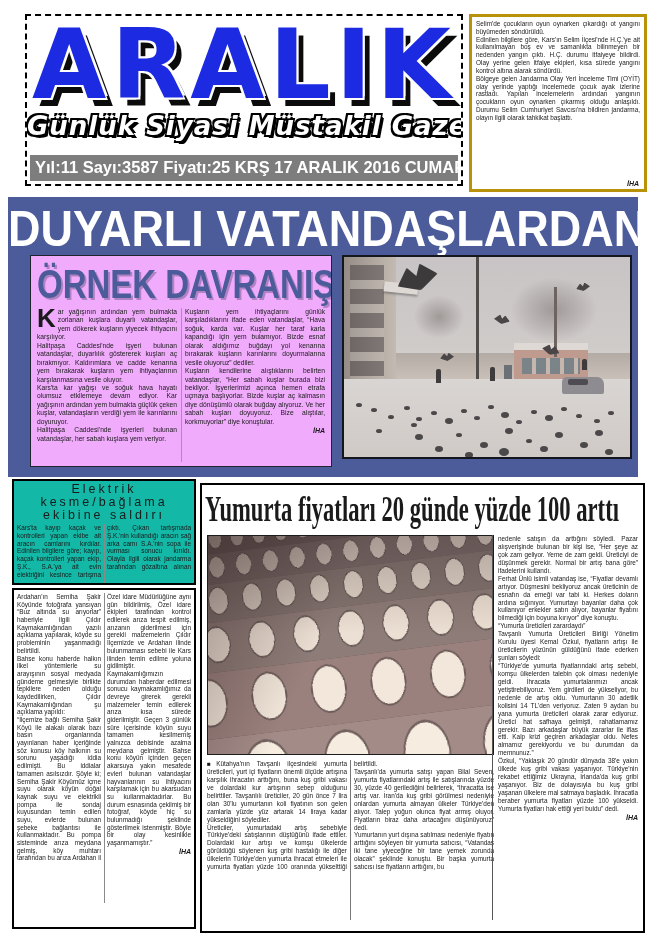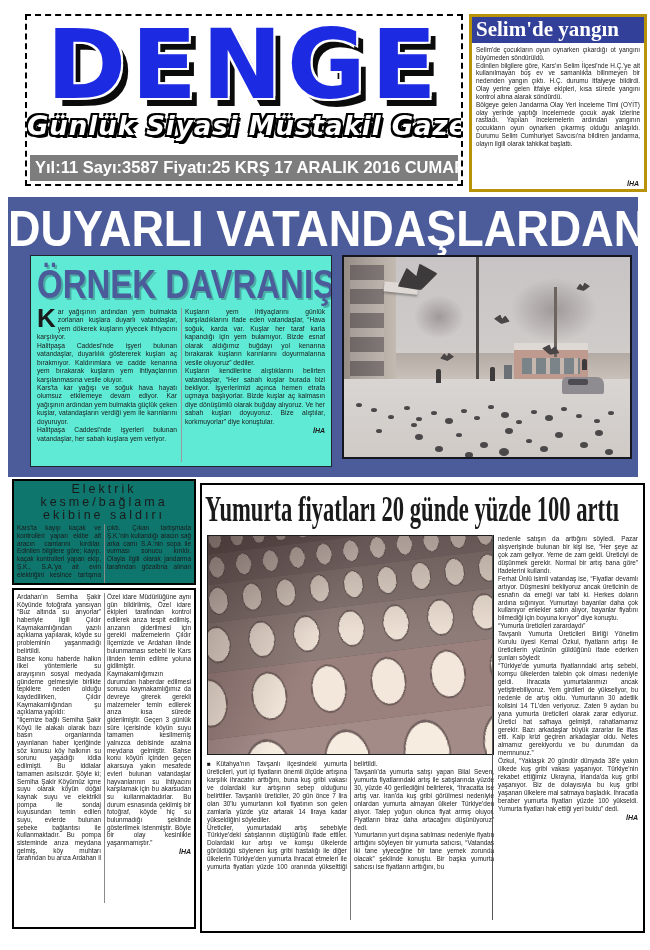--- a/index.html
+++ b/index.html
@@ -27,21 +27,21 @@
          font-size:21px;line-height:25px;padding:0 4px 1px;white-space:nowrap;}
   .selim-body{padding:3px 4px 0;font-size:6.4px;line-height:1.22;text-align:justify;
          height:136px;overflow:hidden;white-space:pre-line;}
   .selim-src{position:absolute;right:5px;bottom:2px;font-size:7px;font-weight:bold;font-style:italic;}
 
   
   .banner{position:absolute;left:8px;top:197px;width:630px;height:280px;
           background:var(--banner-blue,#4c5b99);overflow:hidden;}
   .kicker{color:#fff;font-weight:bold;font-size:45px;line-height:50px;text-align:center;
           white-space:nowrap;margin-top:4px;transform:scaleY(1.12);transform-origin:center top;}
-  .story-box{position:absolute;left:22px;top:58px;width:302px;height:212px;background:#5eead4;
+  .story-box{position:absolute;left:22px;top:58px;width:302px;height:212px;background:#f0abfc;
           border:1px solid #20242e;box-sizing:border-box;padding:2px 6px;overflow:hidden;}
   .story-headline{color:var(--banner-blue,#4c5b99);font-weight:bold;font-size:34px;line-height:42px;
           white-space:nowrap;transform:scaleX(0.97) scaleY(1.2);transform-origin:left top;
           text-shadow:2px 2px 0 rgba(30,35,60,0.3);margin-bottom:8px;}
   .two-col{column-count:2;column-gap:8px;column-rule:1px solid #9a9a9a;
           font-size:6.7px;line-height:1.26;text-align:justify;overflow:hidden;}
   .story-flow{white-space:pre-line;}
   .dropcap{float:left;font-size:26px;line-height:21px;font-weight:bold;padding:0 2px 0 0;}
   .src-block{display:block;text-align:right;font-weight:bold;font-style:italic;font-size:7px;margin-top:1px;}
   .story-body{height:154px;}
@@ -84,21 +84,21 @@
       20px 26px 0 #4b484a,240px 28px 0 1px #4b484a,225px 40px 0 1px #4b484a,250px 47px 0 1px #4b484a;}
   .fly{position:absolute;background:#4a4648;clip-path:polygon(0 58%,34% 0,50% 42%,66% 0,100% 58%,50% 100%);}
   .fly-big{left:52px;top:8px;width:42px;height:26px;filter:blur(1px);transform:rotate(-18deg);background:#3d3a3c;}
   .fly-a{left:150px;top:58px;width:16px;height:9px;transform:rotate(10deg);}
   .fly-b{left:232px;top:26px;width:14px;height:8px;transform:rotate(-12deg);}
   .fly-c{left:198px;top:88px;width:18px;height:10px;transform:rotate(16deg);filter:blur(.5px);}
   .fly-d{left:96px;top:96px;width:14px;height:8px;transform:rotate(-8deg);}
 
   
   .elektrik{position:absolute;left:12px;top:479px;width:184px;height:106px;border:2px solid #000;
-            box-sizing:border-box;background:#0f766e;padding:2px 3px;overflow:hidden;}
+            box-sizing:border-box;background:#14b8a6;padding:2px 3px;overflow:hidden;}
   .elektrik-title{text-align:center;font-size:12.5px;line-height:1.05;letter-spacing:3px;
             white-space:pre-line;margin-bottom:2px;}
   .small-cols{column-count:2;column-gap:6px;column-rule:1px solid #8a8a8a;
             font-size:6.4px;line-height:1.2;text-align:justify;overflow:hidden;}
   .elektrik .small-cols{height:60px;}
   .cildir{position:absolute;left:12px;top:588px;width:184px;height:341px;border:2px solid #000;
             box-sizing:border-box;background:#fff;overflow:hidden;}
   .cildir-header{background:#0c0c0c;color:#fff;font-size:10.5px;line-height:19px;text-align:center;
             white-space:nowrap;overflow:hidden;}
   .cildir-header span{display:inline-block;transform:scaleX(0.94);transform-origin:center;}
@@ -130,29 +130,28 @@
       column-rule:1px solid #777;font-size:6.4px;line-height:1.24;text-align:justify;overflow:hidden;}
   .yumurta-right{position:absolute;right:0;top:0;width:146px;height:385px;border-left:1px solid #555;
       padding-left:5px;box-sizing:border-box;font-size:6.4px;line-height:1.24;text-align:justify;overflow:hidden;}
 </style>
 </head>
 <body>
 
 <div class="page">
 
   <div class="masthead">
-    <div class="logo">DENGE</div>
+    <div class="logo">ARALIK</div>
     <div class="subtitle">Günlük Siyasi Müstakil Gazete</div>
     <div class="infoline">
       <span>Yıl:11 Sayı:3587 Fiyatı:25 KRŞ 17 ARALIK 2016  CUMARTESİ</span>
     </div>
   </div>
 
   <div class="selim">
-    <div class="selim-title">Selim'de yangın</div>
     <div class="selim-body">Selim'de çocukların oyun oynarken çıkardığı ot yangını büyümeden söndürüldü.
 Edinilen bilgilere göre, Kars'ın Selim İlçesi'nde H.Ç.'ye ait kullanılmayan boş ev ve samanlıkta bilinmeyen bir nedenden yangın çıktı. H.Ç. durumu itfaiyeye bildirdi. Olay yerine gelen itfaiye ekipleri, kısa sürede yangını kontrol altına alarak söndürdü.
 Bölgeye gelen Jandarma Olay Yeri İnceleme Timi (OYİT) olay yerinde yaptığı incelemede çocuk ayak izlerine rastladı. Yapılan incelemelerin ardından yangının çocukların oyun oynarken çıkarmış olduğu anlaşıldı. Durumu Selim Cumhuriyet Savcısı'na bildiren jandarma, olayın ilgili olarak tahkikat başlattı.</div>
     <div class="selim-src">İHA</div>
   </div>
 
   <div class="banner">
     <div class="kicker">DUYARLI VATANDAŞLARDAN</div>
 
     <div class="story-box">

